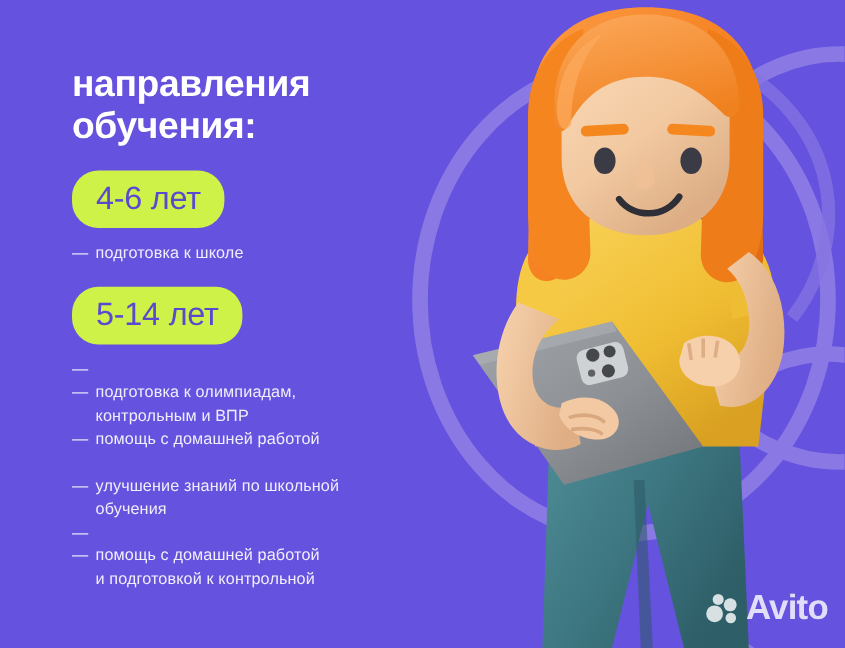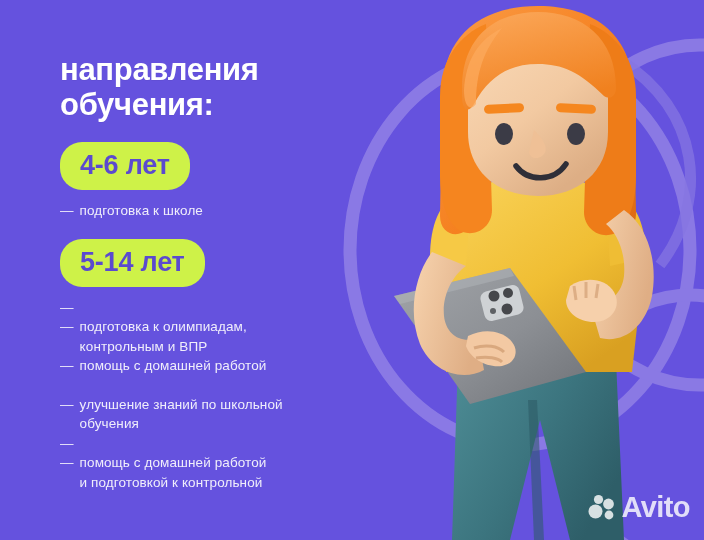--- a/index.html
+++ b/index.html
@@ -43,21 +43,21 @@
   .group { margin-top:0; }
   .group-1 { margin-top:20px; }
   .group-2 { margin-top:18px; }
   .group-3 { margin-top:19px; }
 
   .badge {
     display:inline-block;
     background:#CEF248;
     color:#5B4ACF;
     font-size:27px;
-    font-weight:bold;
+    font-weight:normal;
     line-height:1;
     letter-spacing:-0.2px;
     padding:10px 20px 11px 20px;
     border-radius:22px;
     white-space:nowrap;
   }
 
   .list {
     margin-top:11px;
     list-style:none;

